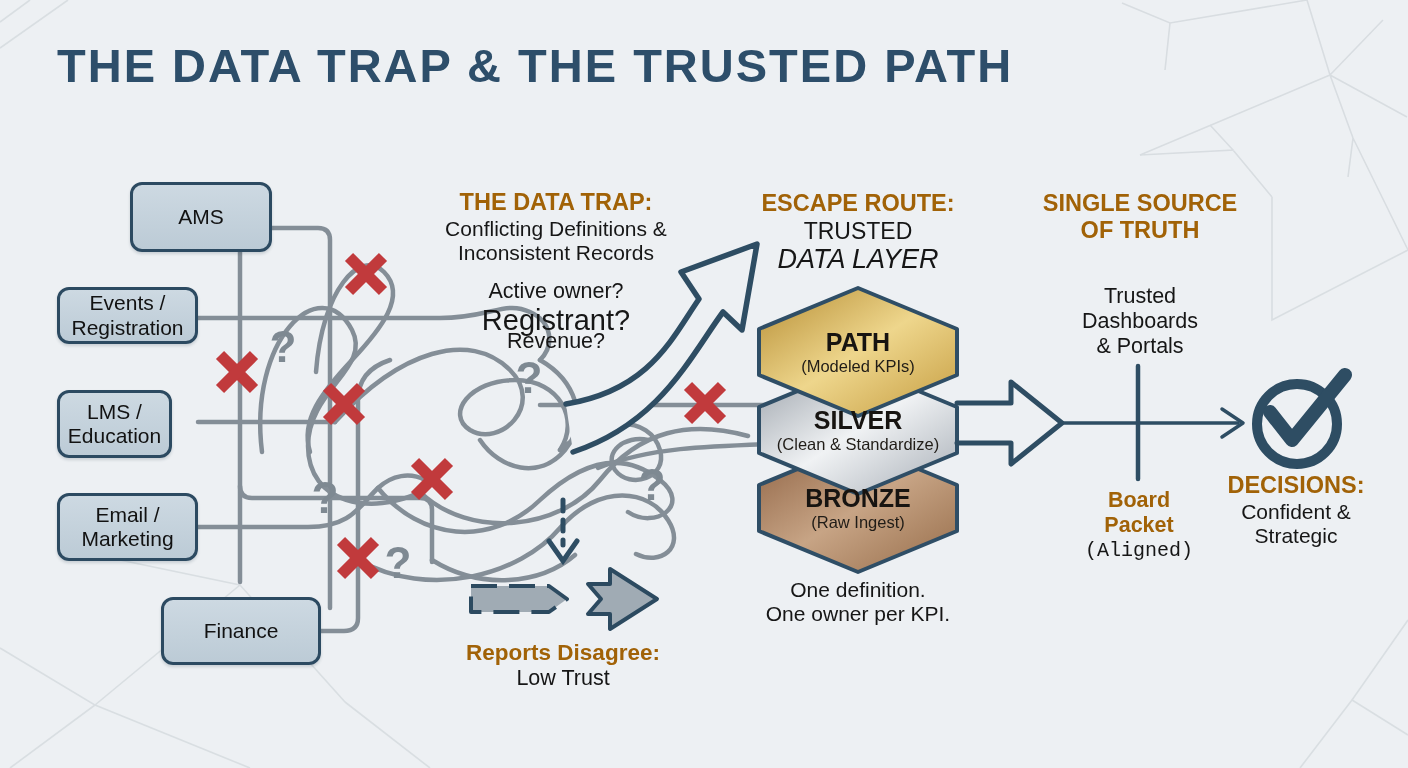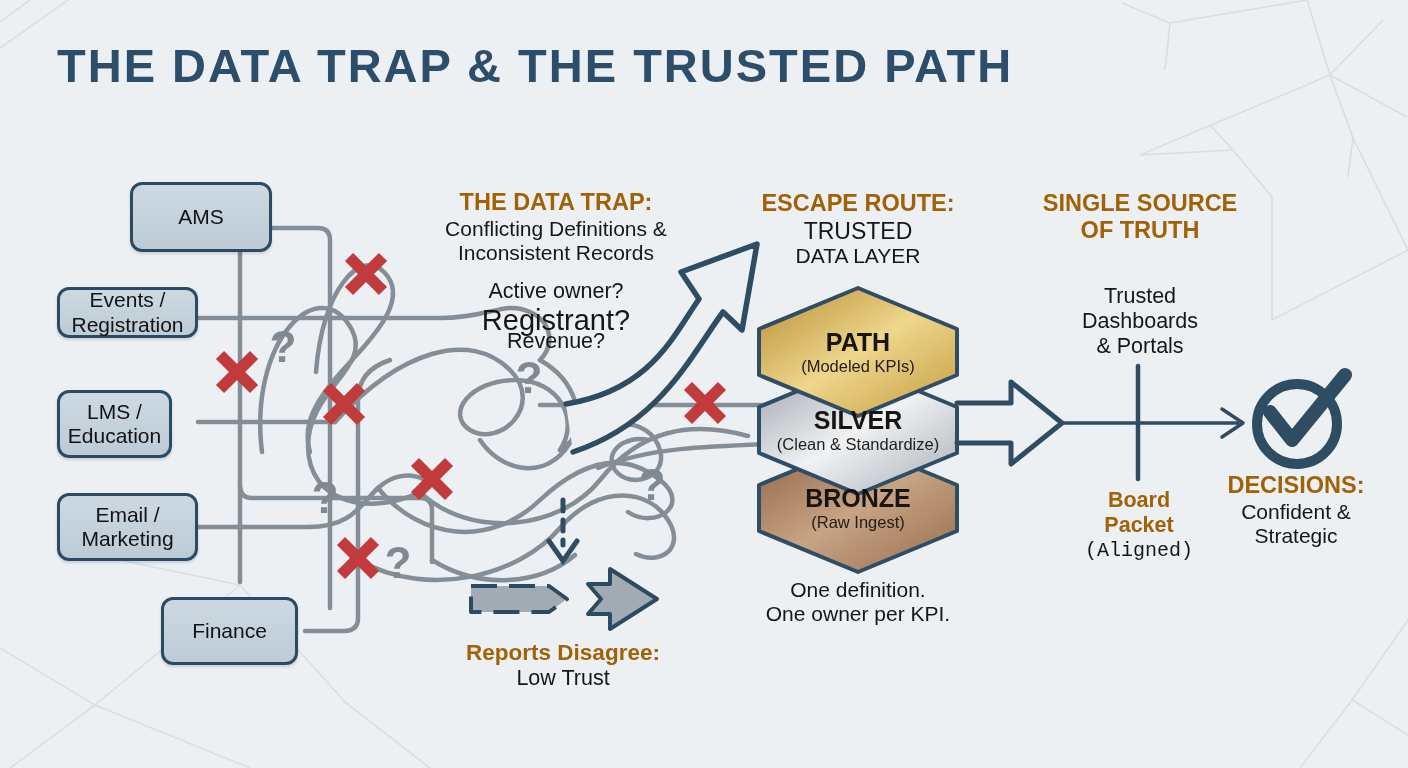--- a/index.html
+++ b/index.html
@@ -140,46 +140,46 @@
     <circle cx="1297" cy="424" r="40" stroke-width="10"></circle>
     <path d="M 1270,412 L 1292,440 L 1345,375" stroke-width="14" stroke-linecap="round" stroke-linejoin="round"></path>
   </g>
 </svg>
 
   <div class="txt title" style="left:57px;top:38px;">THE DATA TRAP &amp; THE TRUSTED PATH</div>
 
   <div class="srcbox" style="left:130px;top:182px;width:142px;height:70px;">
     <span>AMS</span>
     </div>
-  <div class="srcbox" style="left:57px;top:287px;width:141px;height:51px;">
+  <div class="srcbox" style="left:57px;top:287px;width:141px;height:57px;">
     <span>Events / Registration</span>
     </div>
   <div class="srcbox" style="left:57px;top:390px;width:115px;height:68px;">
     <span>LMS / Education</span>
     </div>
   <div class="srcbox" style="left:57px;top:493px;width:141px;height:68px;">
     <span>Email / Marketing</span>
     </div>
-  <div class="srcbox" style="left:161px;top:597px;width:137px;height:68px;">
+  <div class="srcbox" style="left:161px;top:597px;width:160px;height:68px;">
     <span>Finance</span>
     </div>
 
   <div class="txt ctr h23 bold" style="left:556px;top:189px;">THE DATA TRAP:</div>
   <div class="txt ctr b21" style="left:556px;top:217px;">Conflicting Definitions &amp;</div>
   <div class="txt ctr b21" style="left:556px;top:241px;">Inconsistent Records</div>
   <div class="txt ctr" style="left:556px;top:279px;font-size:21.5px;">Active owner?</div>
   <div class="txt ctr" style="left:556px;top:304px;font-size:29px;">Registrant?</div>
   <div class="txt ctr" style="left:556px;top:329px;font-size:21.5px;">Revenue?</div>
 
   <div class="txt ctr bold" style="left:563px;top:640px;font-size:22.5px;">Reports Disagree:</div>
   <div class="txt ctr" style="left:563px;top:666px;font-size:21.5px;">Low Trust</div>
 
   <div class="txt ctr h23 bold" style="left:858px;top:190px;">ESCAPE ROUTE:</div>
   <div class="txt ctr" style="left:858px;top:218px;font-size:23px;">TRUSTED</div>
-  <div class="txt ctr" style="left:858px;top:244px;font-size:21px;">DATA LAYER</div>
+  <div class="txt ctr" style="left:858px;top:244px;font-size:27px;font-style:italic;">DATA LAYER</div>
 
   <div class="txt ctr hexname" style="left:858px;top:330px;">PATH</div>
   <div class="txt ctr hexdesc" style="left:858px;top:358px;">(Modeled KPIs)</div>
   <div class="txt ctr hexname" style="left:858px;top:408px;">SILVER</div>
   <div class="txt ctr hexdesc" style="left:858px;top:436px;">(Clean &amp; Standardize)</div>
   <div class="txt ctr hexname" style="left:858px;top:486px;">BRONZE</div>
   <div class="txt ctr hexdesc" style="left:858px;top:514px;">(Raw Ingest)</div>
 
   <div class="txt ctr b21" style="left:858px;top:578px;">One definition.</div>
   <div class="txt ctr b21" style="left:858px;top:602px;">One owner per KPI.</div>

